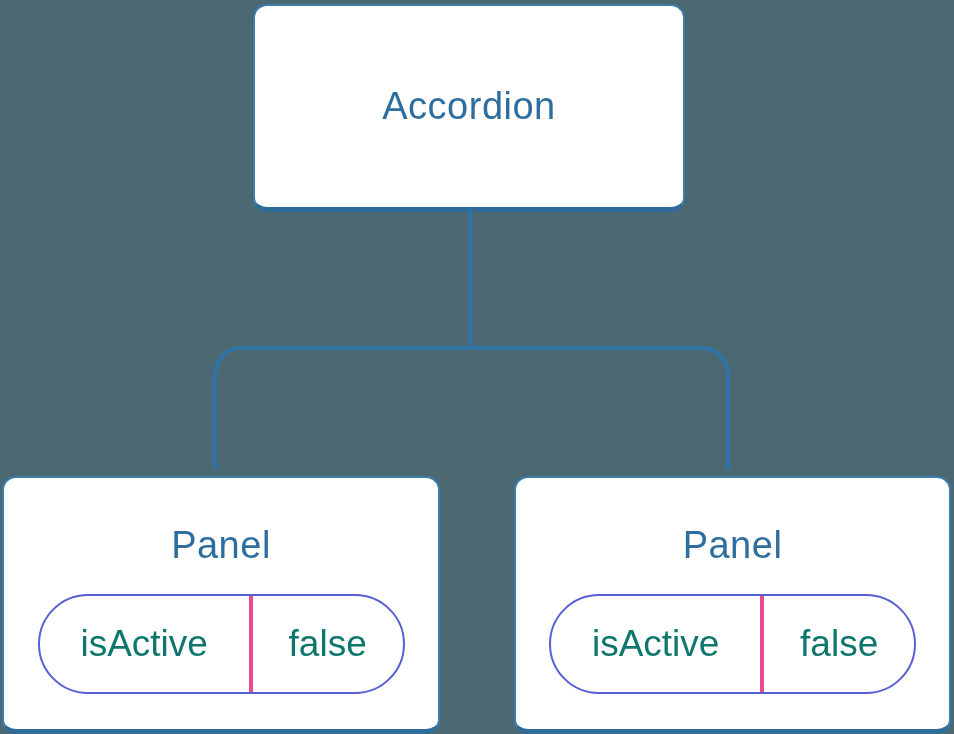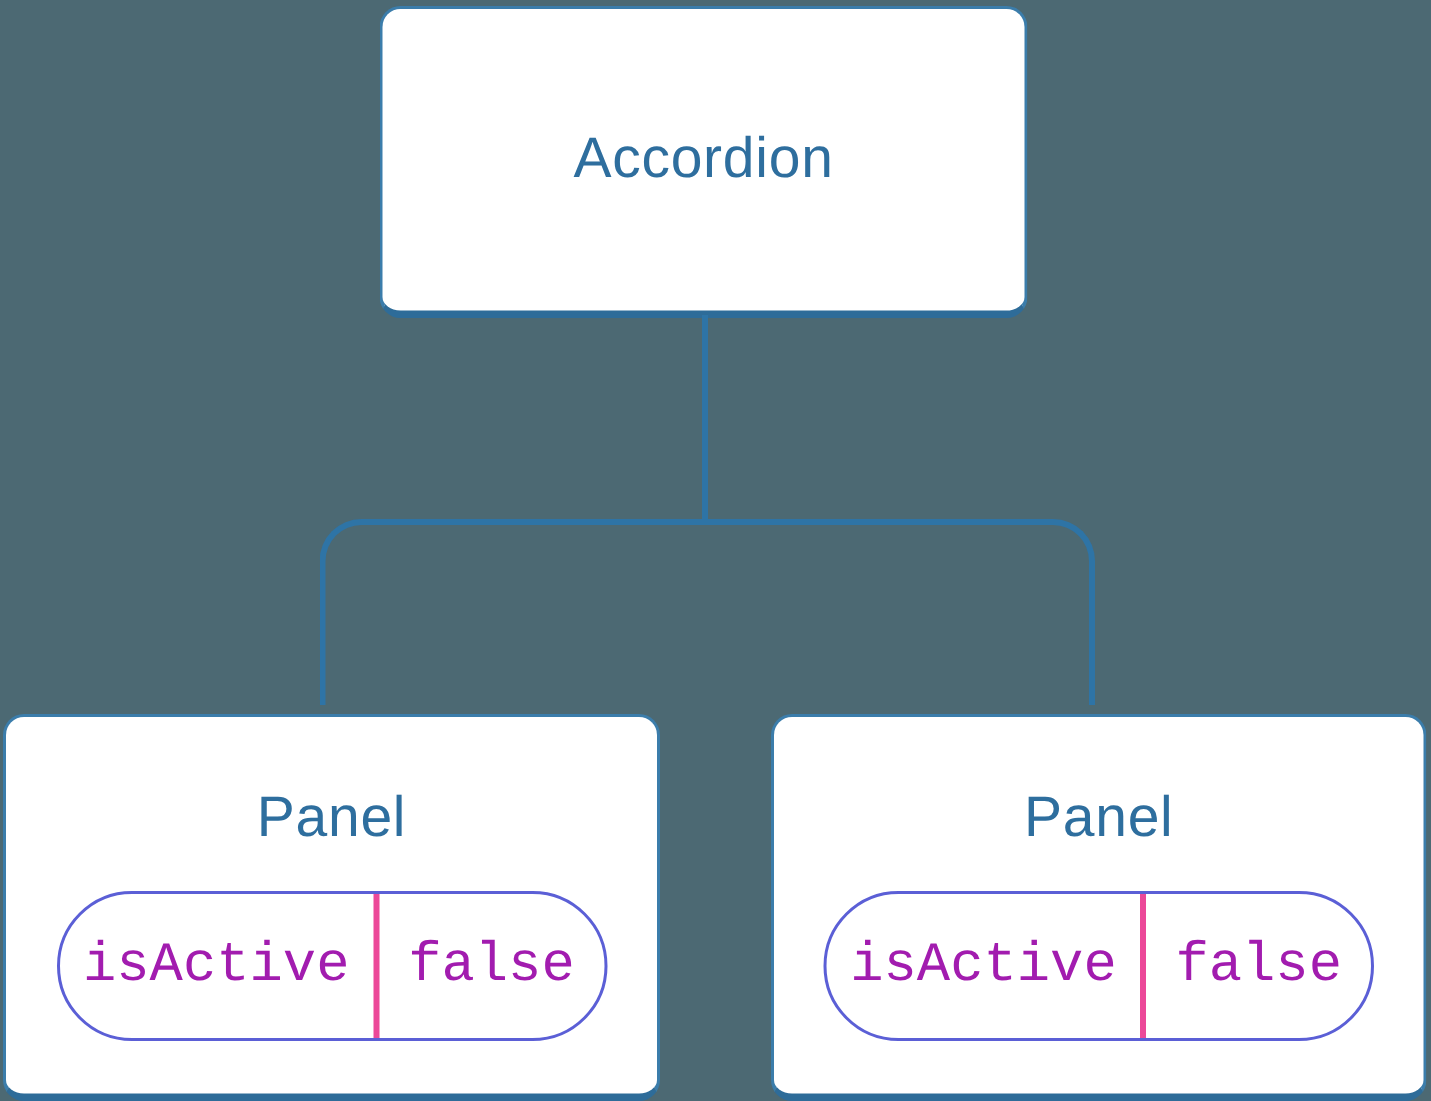--- a/index.html
+++ b/index.html
@@ -80,24 +80,23 @@
     border: 2px solid #5b5fd6;
     border-radius: 52px;
     display: flex;
     box-sizing: border-box;
     overflow: hidden;
   }
   .pill-cell {
     display: flex;
     align-items: center;
     justify-content: center;
-    color: #a21caf;
+    color: #0f766e;
     font-size: 37px;
     font-weight: 500;
-    font-family: Liberation Mono, monospace;
   }
   .pill-name {
     width: 58.3%;
   }
   .pill-value {
     width: 41.7%;
     border-left: 4px solid #ec4899;
   }
 </style>
 </head>

